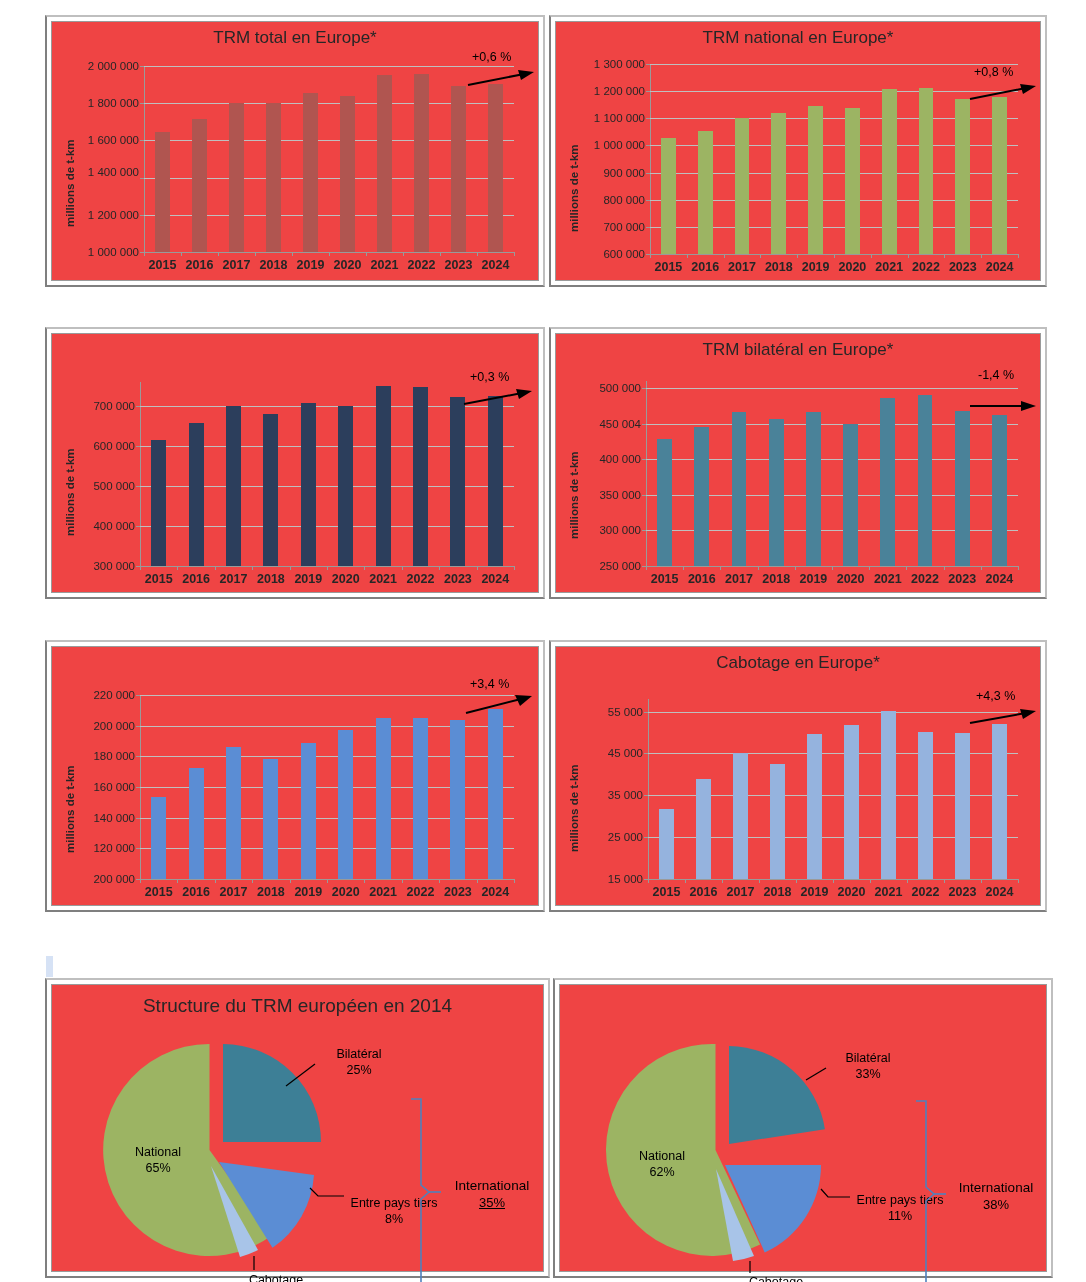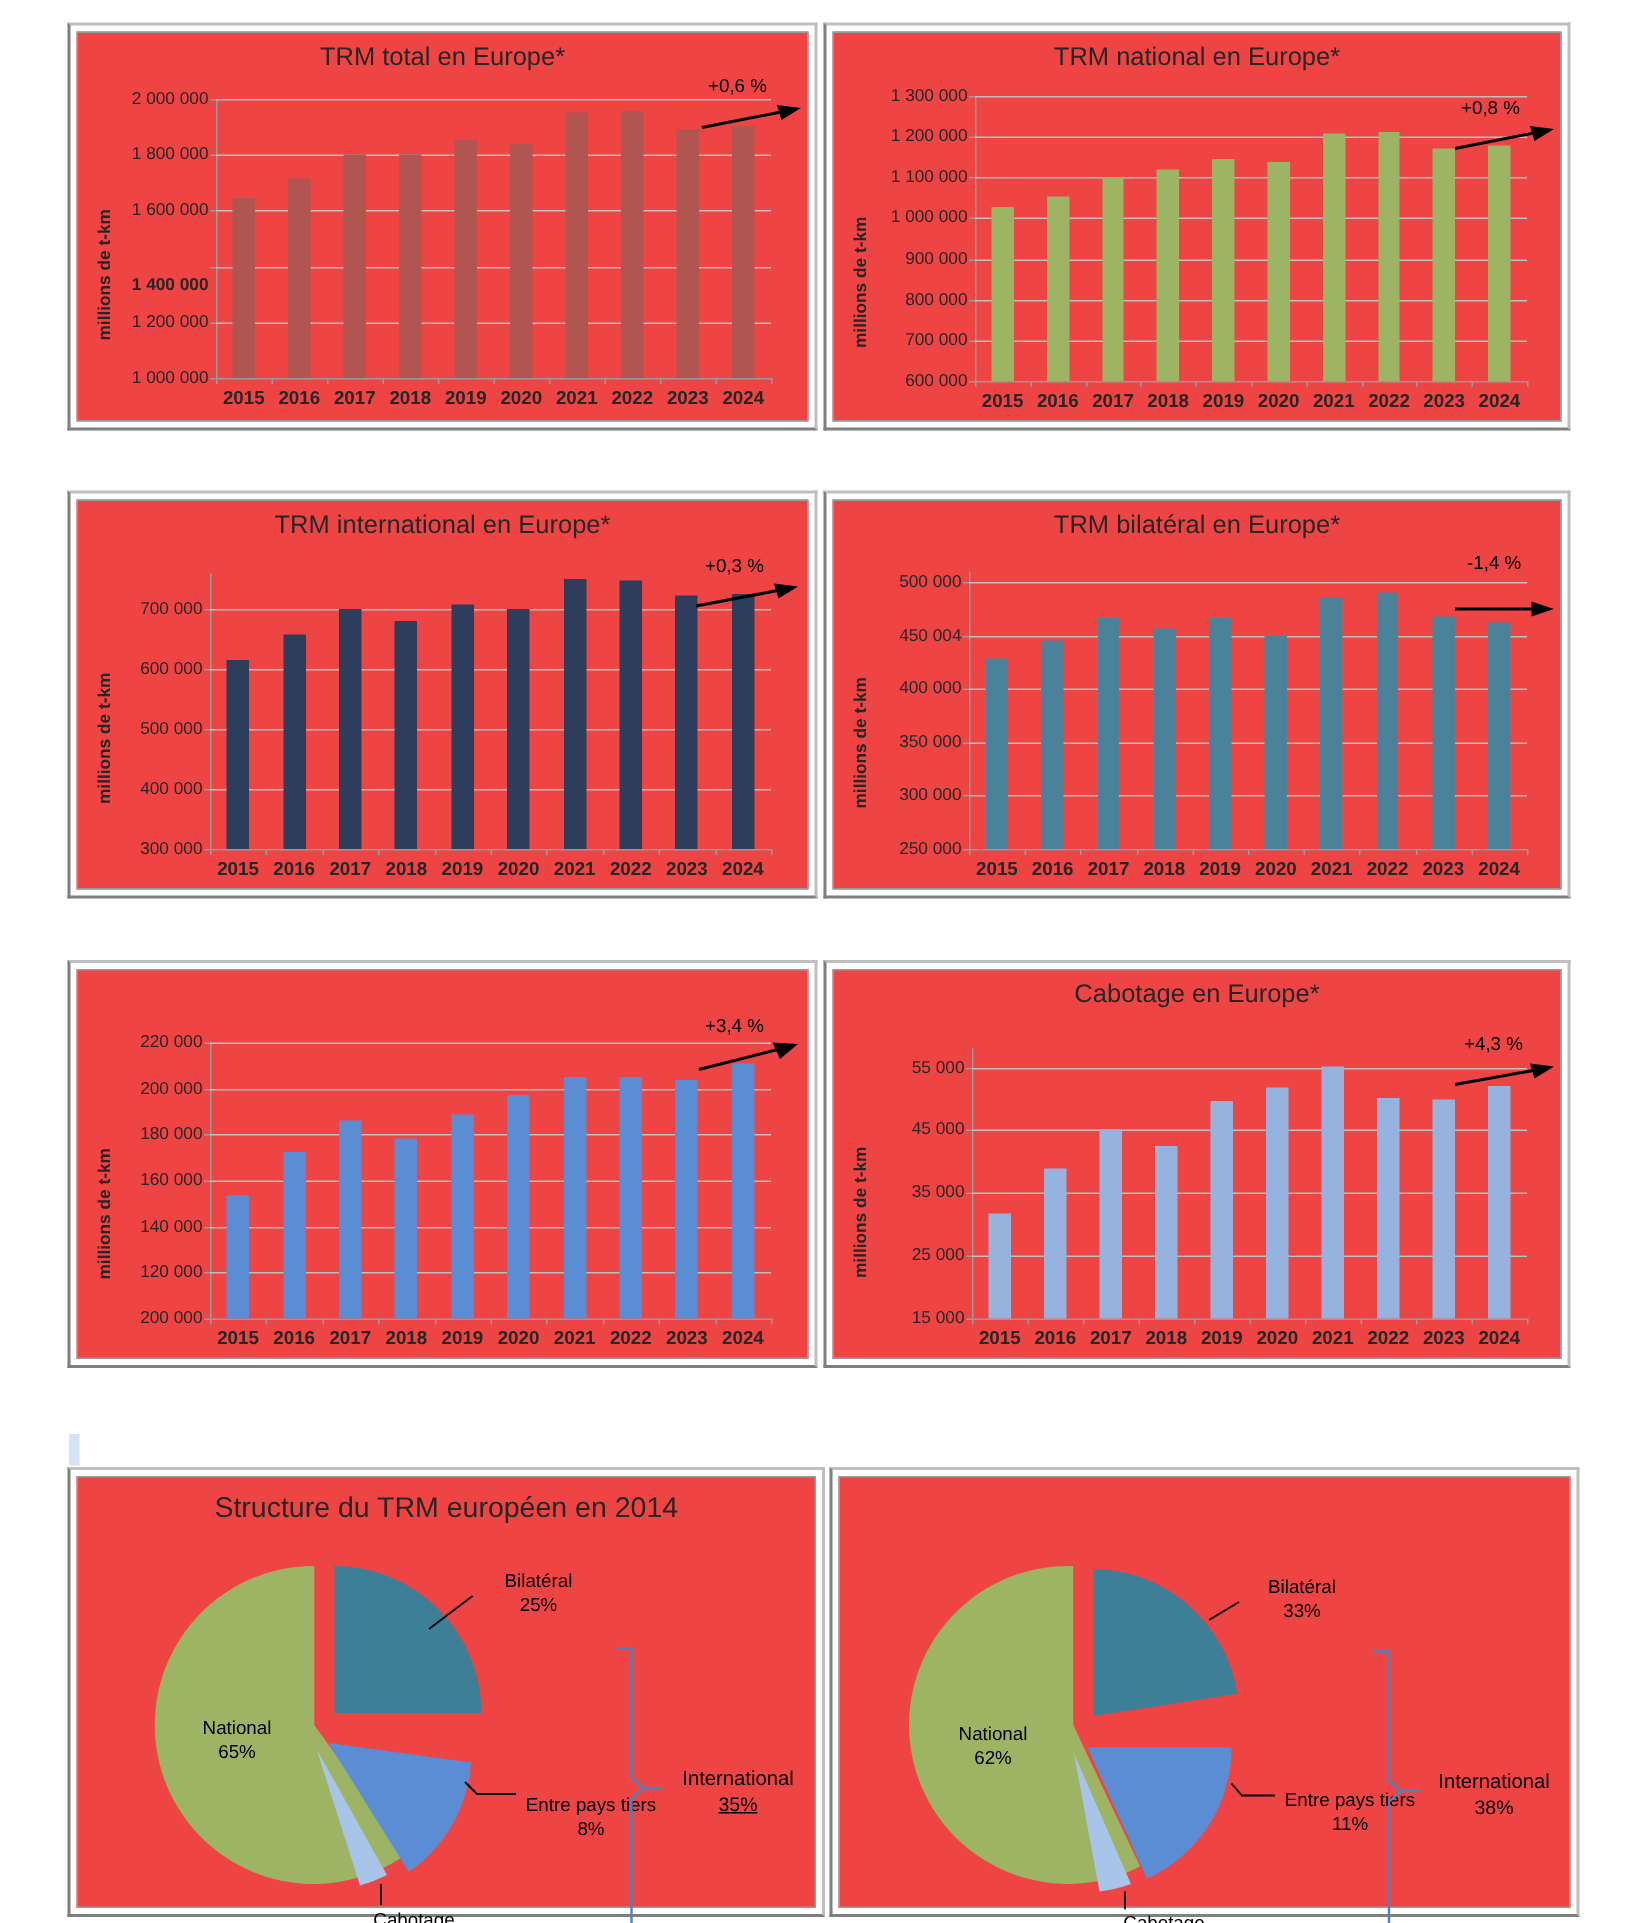--- a/index.html
+++ b/index.html
@@ -88,21 +88,21 @@
       <div class="plot" id="plot0" style="left:92px;top:44px;width:370px;height:186px;">
           <div class="yaxis-line"></div>
           <div class="gl base" style="top: 186px;"></div>
           <div class="ytickmark" style="top: 186px;"></div>
           <div class="ytick" style="top: 186px;">1 000 000</div>
           <div class="gl" style="top: 148.8px;"></div>
           <div class="ytickmark" style="top: 148.8px;"></div>
           <div class="ytick" style="top: 148.8px;">1 200 000</div>
           <div class="gl" style="top: 111.6px;"></div>
           <div class="ytickmark" style="top: 111.6px;"></div>
-          <div class="ytick" style="top: 124px; font-weight: bold;">1 400 000</div>
+          <div class="ytick" style="top: 106px;">1 400 000</div>
           <div class="gl" style="top: 74.4px;"></div>
           <div class="ytickmark" style="top: 74.4px;"></div>
           <div class="ytick" style="top: 74.4px;">1 600 000</div>
           <div class="gl" style="top: 37.2px;"></div>
           <div class="ytickmark" style="top: 37.2px;"></div>
           <div class="ytick" style="top: 37.2px;">1 800 000</div>
           <div class="gl" style="top: 0px;"></div>
           <div class="ytickmark" style="top: 0px;"></div>
           <div class="ytick" style="top: 0px;">2 000 000</div>
           <div class="bar" style="left: 11.1px; width: 14.8px; height: 119.598px; background: rgb(176, 85, 80);"></div>
@@ -210,21 +210,20 @@
       <div class="delta" style="left:418px;top:43px;">+0,8 %</div>
       <svg class="arrow-svg" style="left:412px;top:60px;" width="70" height="22" viewBox="0 0 70 22">
         <line x1="2" y1="17" x2="58" y2="6" stroke="#000" stroke-width="2"></line>
         <polygon points="68,4 52,2 55,12" fill="#000"></polygon>
       </svg>
     </div>
   </div>
 
   <div class="panel" id="panel2" style="left:45px;top:327px;width:500px;height:272px;">
     <div class="panel-inner">
-      <div class="chart-title">TRM international en Europe*</div>
       <div class="ylabel" style="left:12px;top:202px;">millions de t-km</div>
       <div class="plot" id="plot2" style="left:88px;top:48px;width:374px;height:184px;">
           <div class="yaxis-line"></div>
           <div class="gl base" style="top: 184px;"></div>
           <div class="ytickmark" style="top: 184px;"></div>
           <div class="ytick" style="top: 184px;">300 000</div>
           <div class="gl" style="top: 144px;"></div>
           <div class="ytickmark" style="top: 144px;"></div>
           <div class="ytick" style="top: 144px;">400 000</div>
           <div class="gl" style="top: 104px;"></div>

